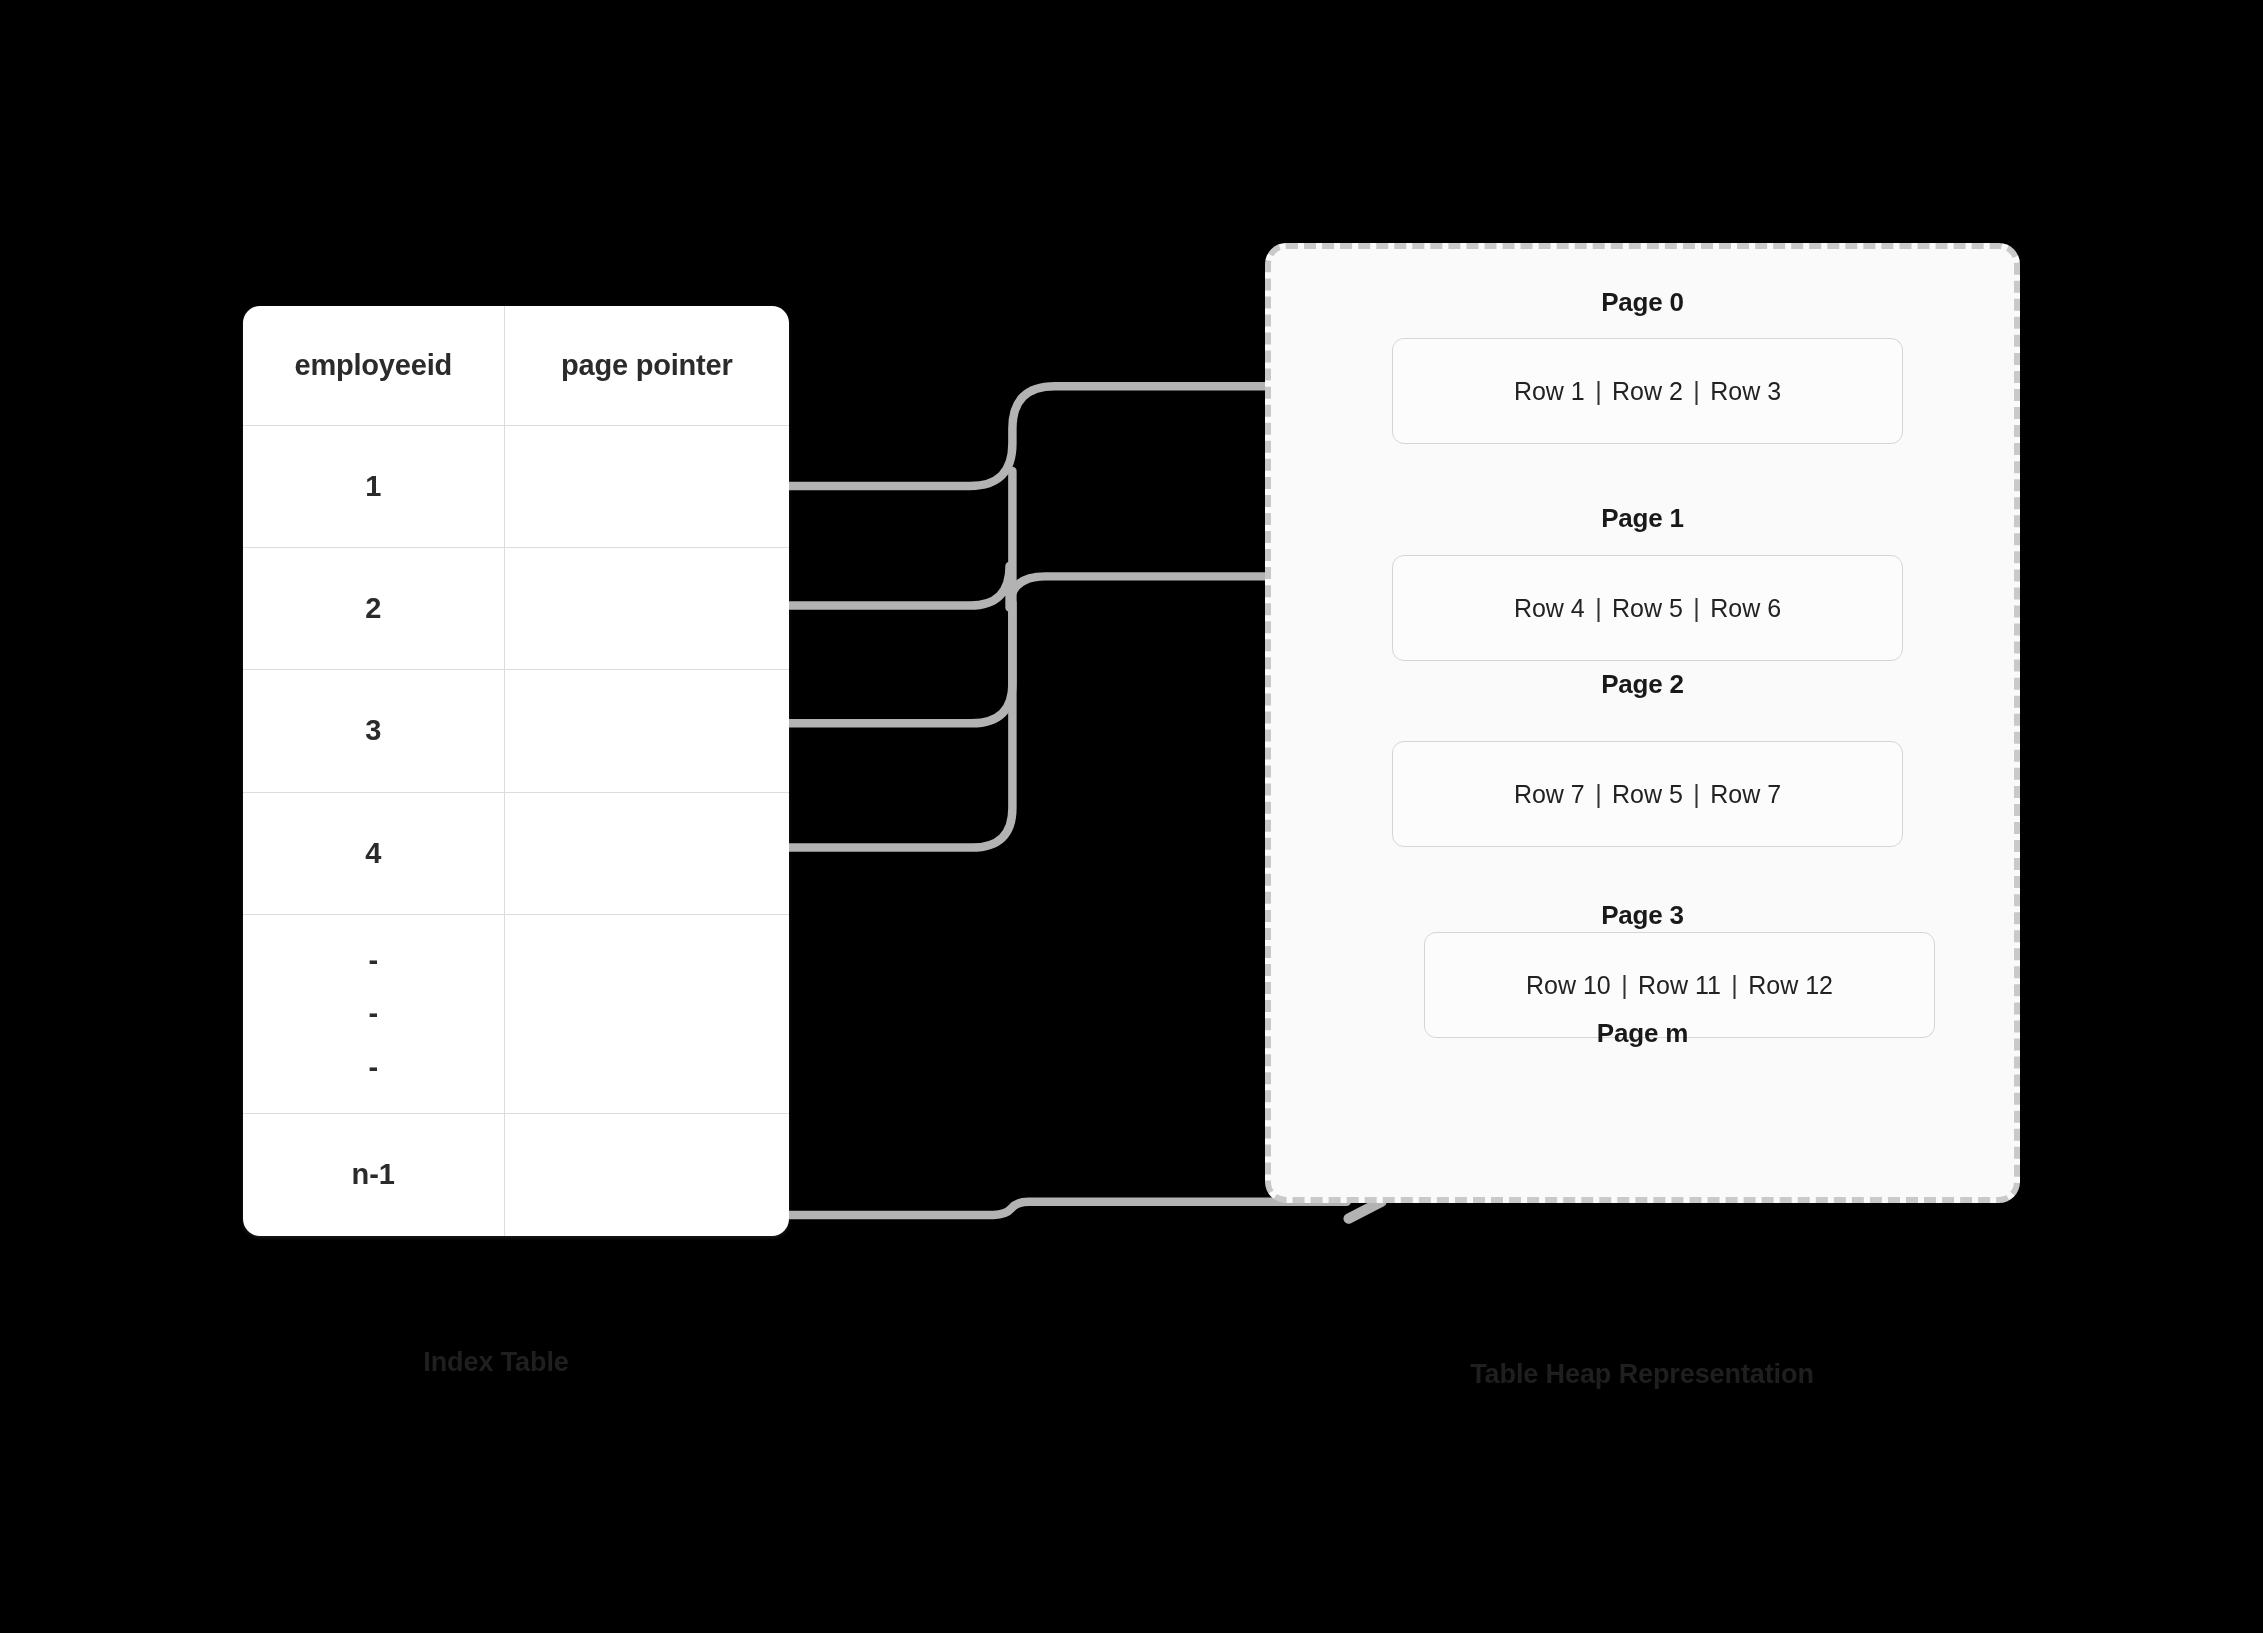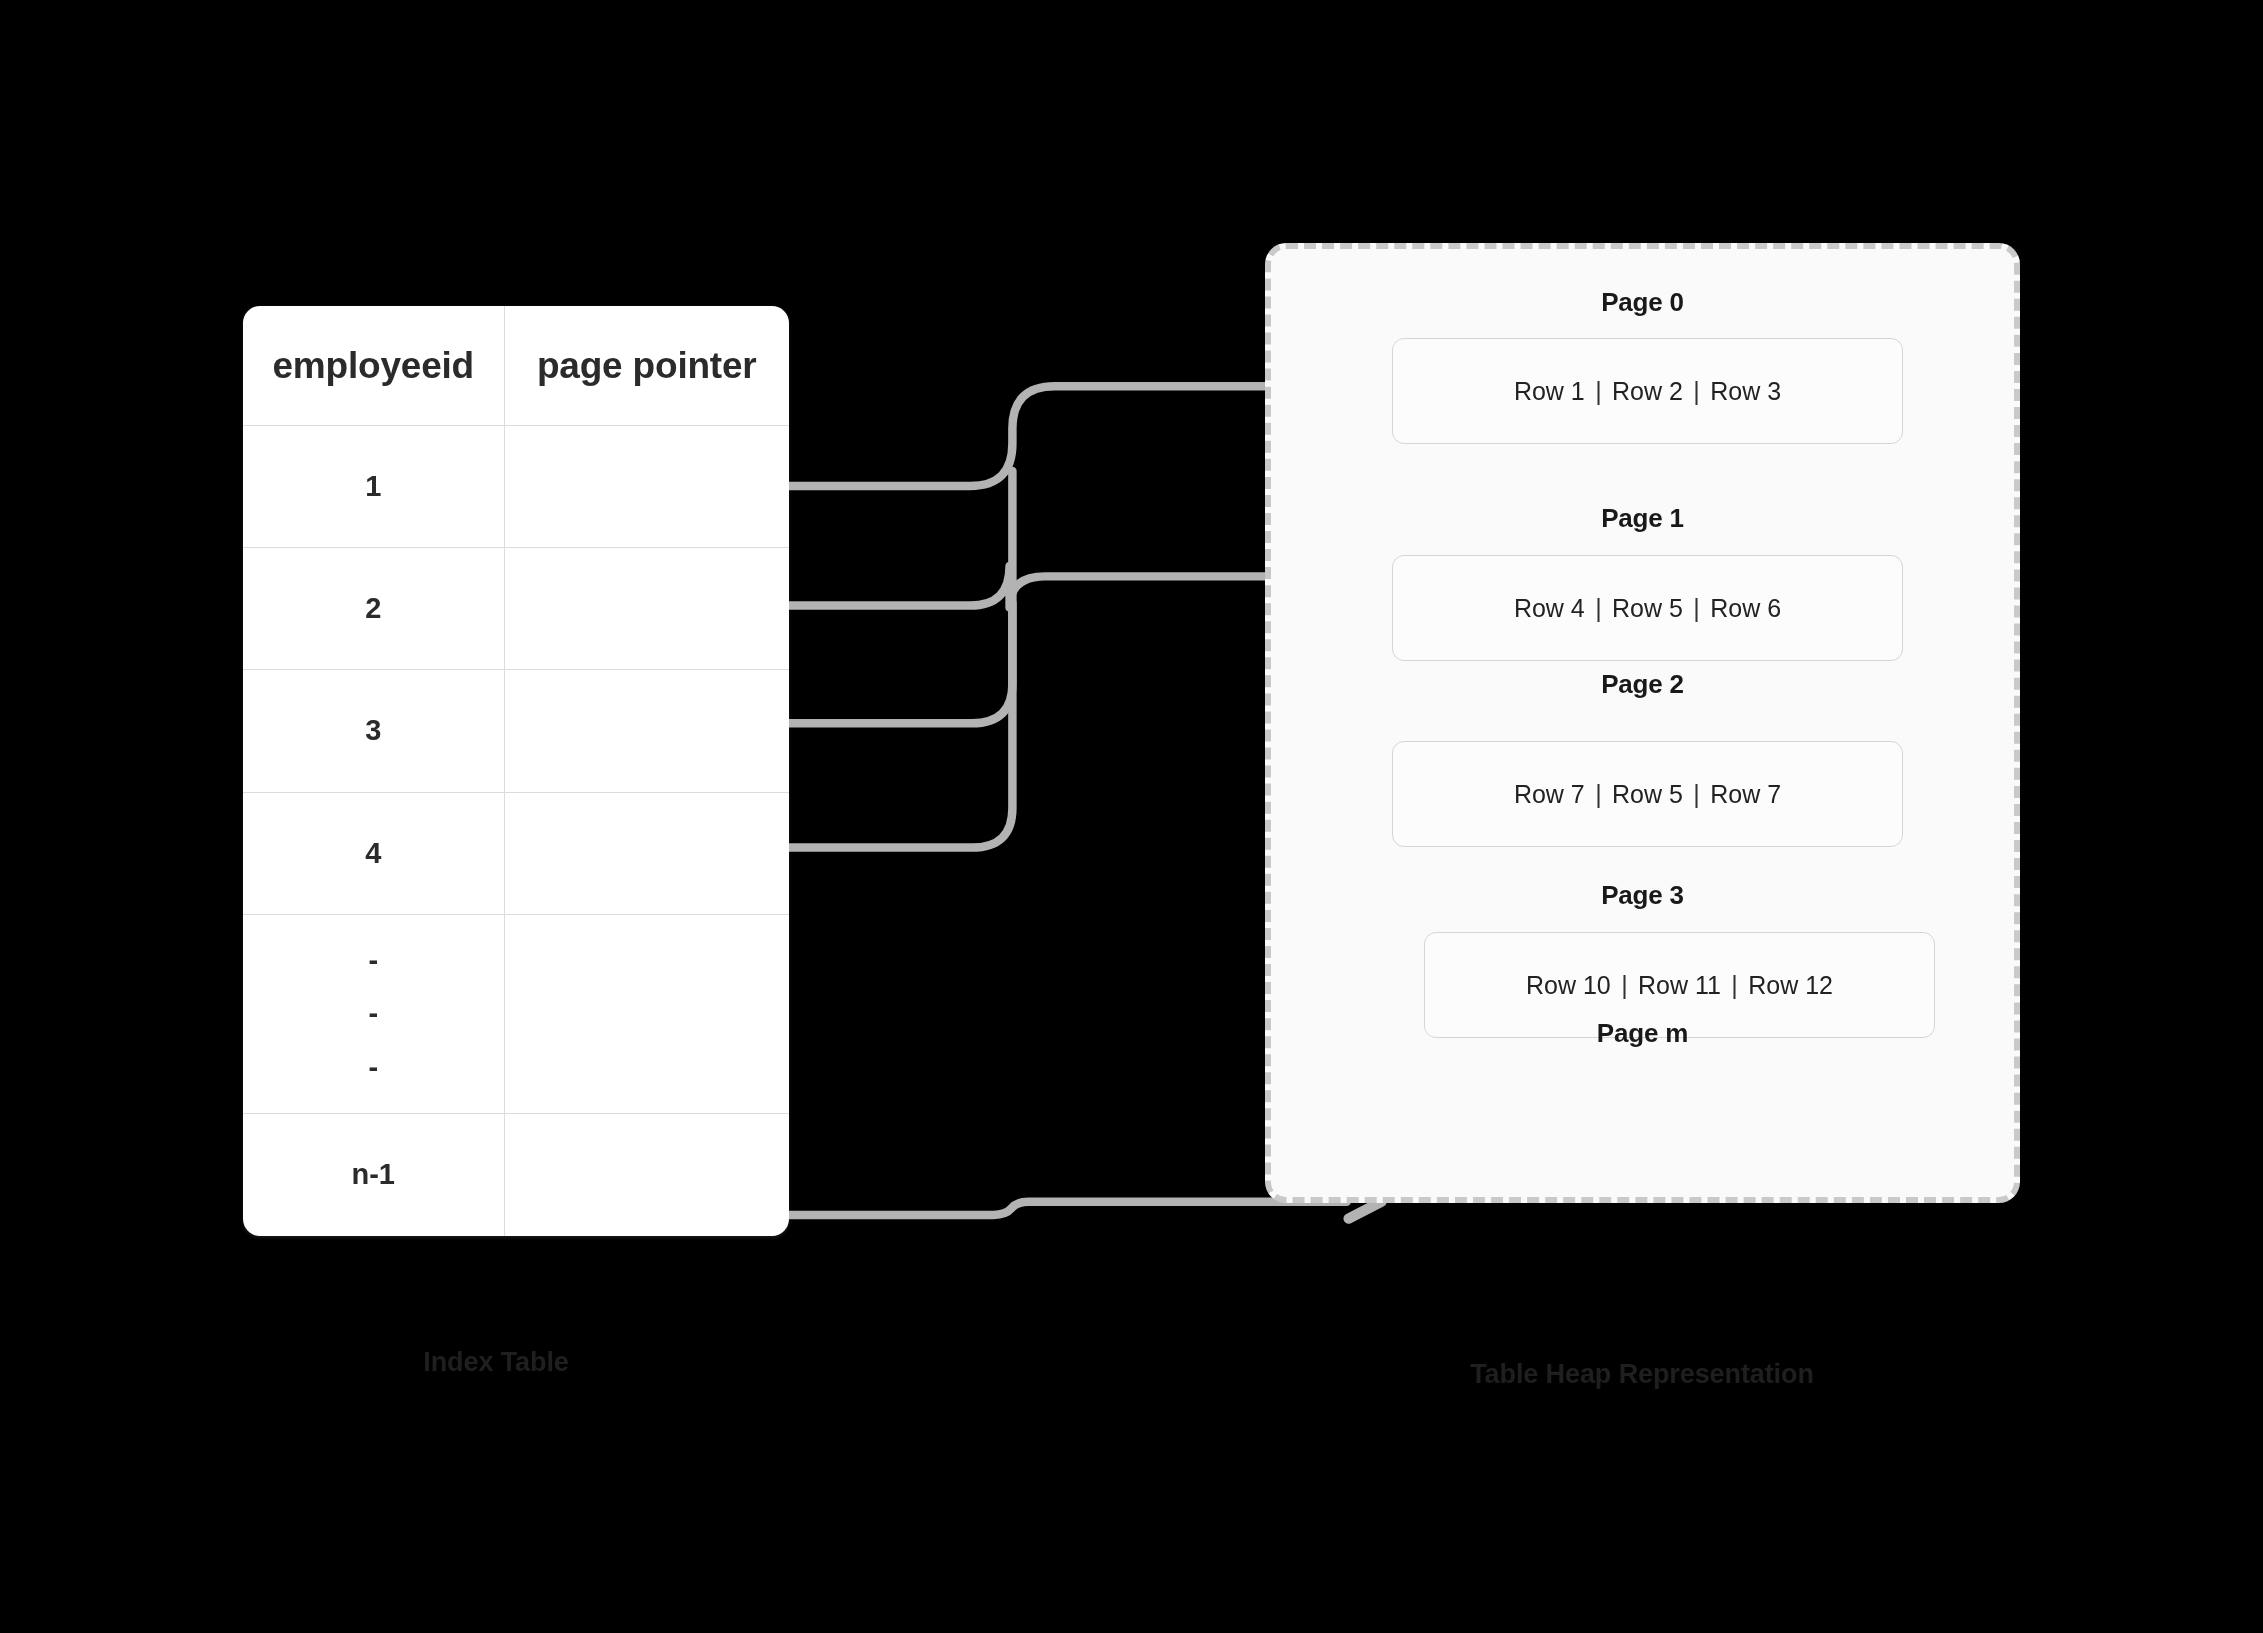--- a/index.html
+++ b/index.html
@@ -64,21 +64,21 @@
   .tbl col.c1 { width: 261px; }
   .tbl col.c2 { width: 285px; }
   .tbl td.keycell {
     border-right: 1.9px solid #dcdcdc;
   }
   .tbl th.keycell {
     border-right: 1.9px solid #dcdcdc;
   }
   .tbl tr.r-head th {
     height: 119px;
-    font-size: 37px;
+    font-size: 29px;
     font-weight: bold;
     letter-spacing: -0.2px;
   }
   .tbl tr.r-data td {
     height: 121px;
     font-size: 29px;
     font-weight: bold;
   }
   .tbl tr.r-ellipsis td {
     height: 198px;
@@ -277,21 +277,21 @@
       <div class="page-label">Page 2</div>
     </div>
     <div class="row-box" style="top:492px;text-align:center;">
       <span>Row 7</span>
       <span class="sep">|</span>
       <span>Row 5</span>
       <span class="sep">|</span>
       <span>Row 7</span>
     </div>
 
-    <div class="page-group" style="top:633px;">
+    <div class="page-group" style="top:653px;">
       <div class="page-label">Page 3</div>
     </div>
     <div class="row-box" style="top:683px;margin-left:32px;">
       <span>Row 10</span>
       <span class="sep">|</span>
       <span>Row 11</span>
       <span class="sep">|</span>
       <span>Row 12</span>
     </div>
 

